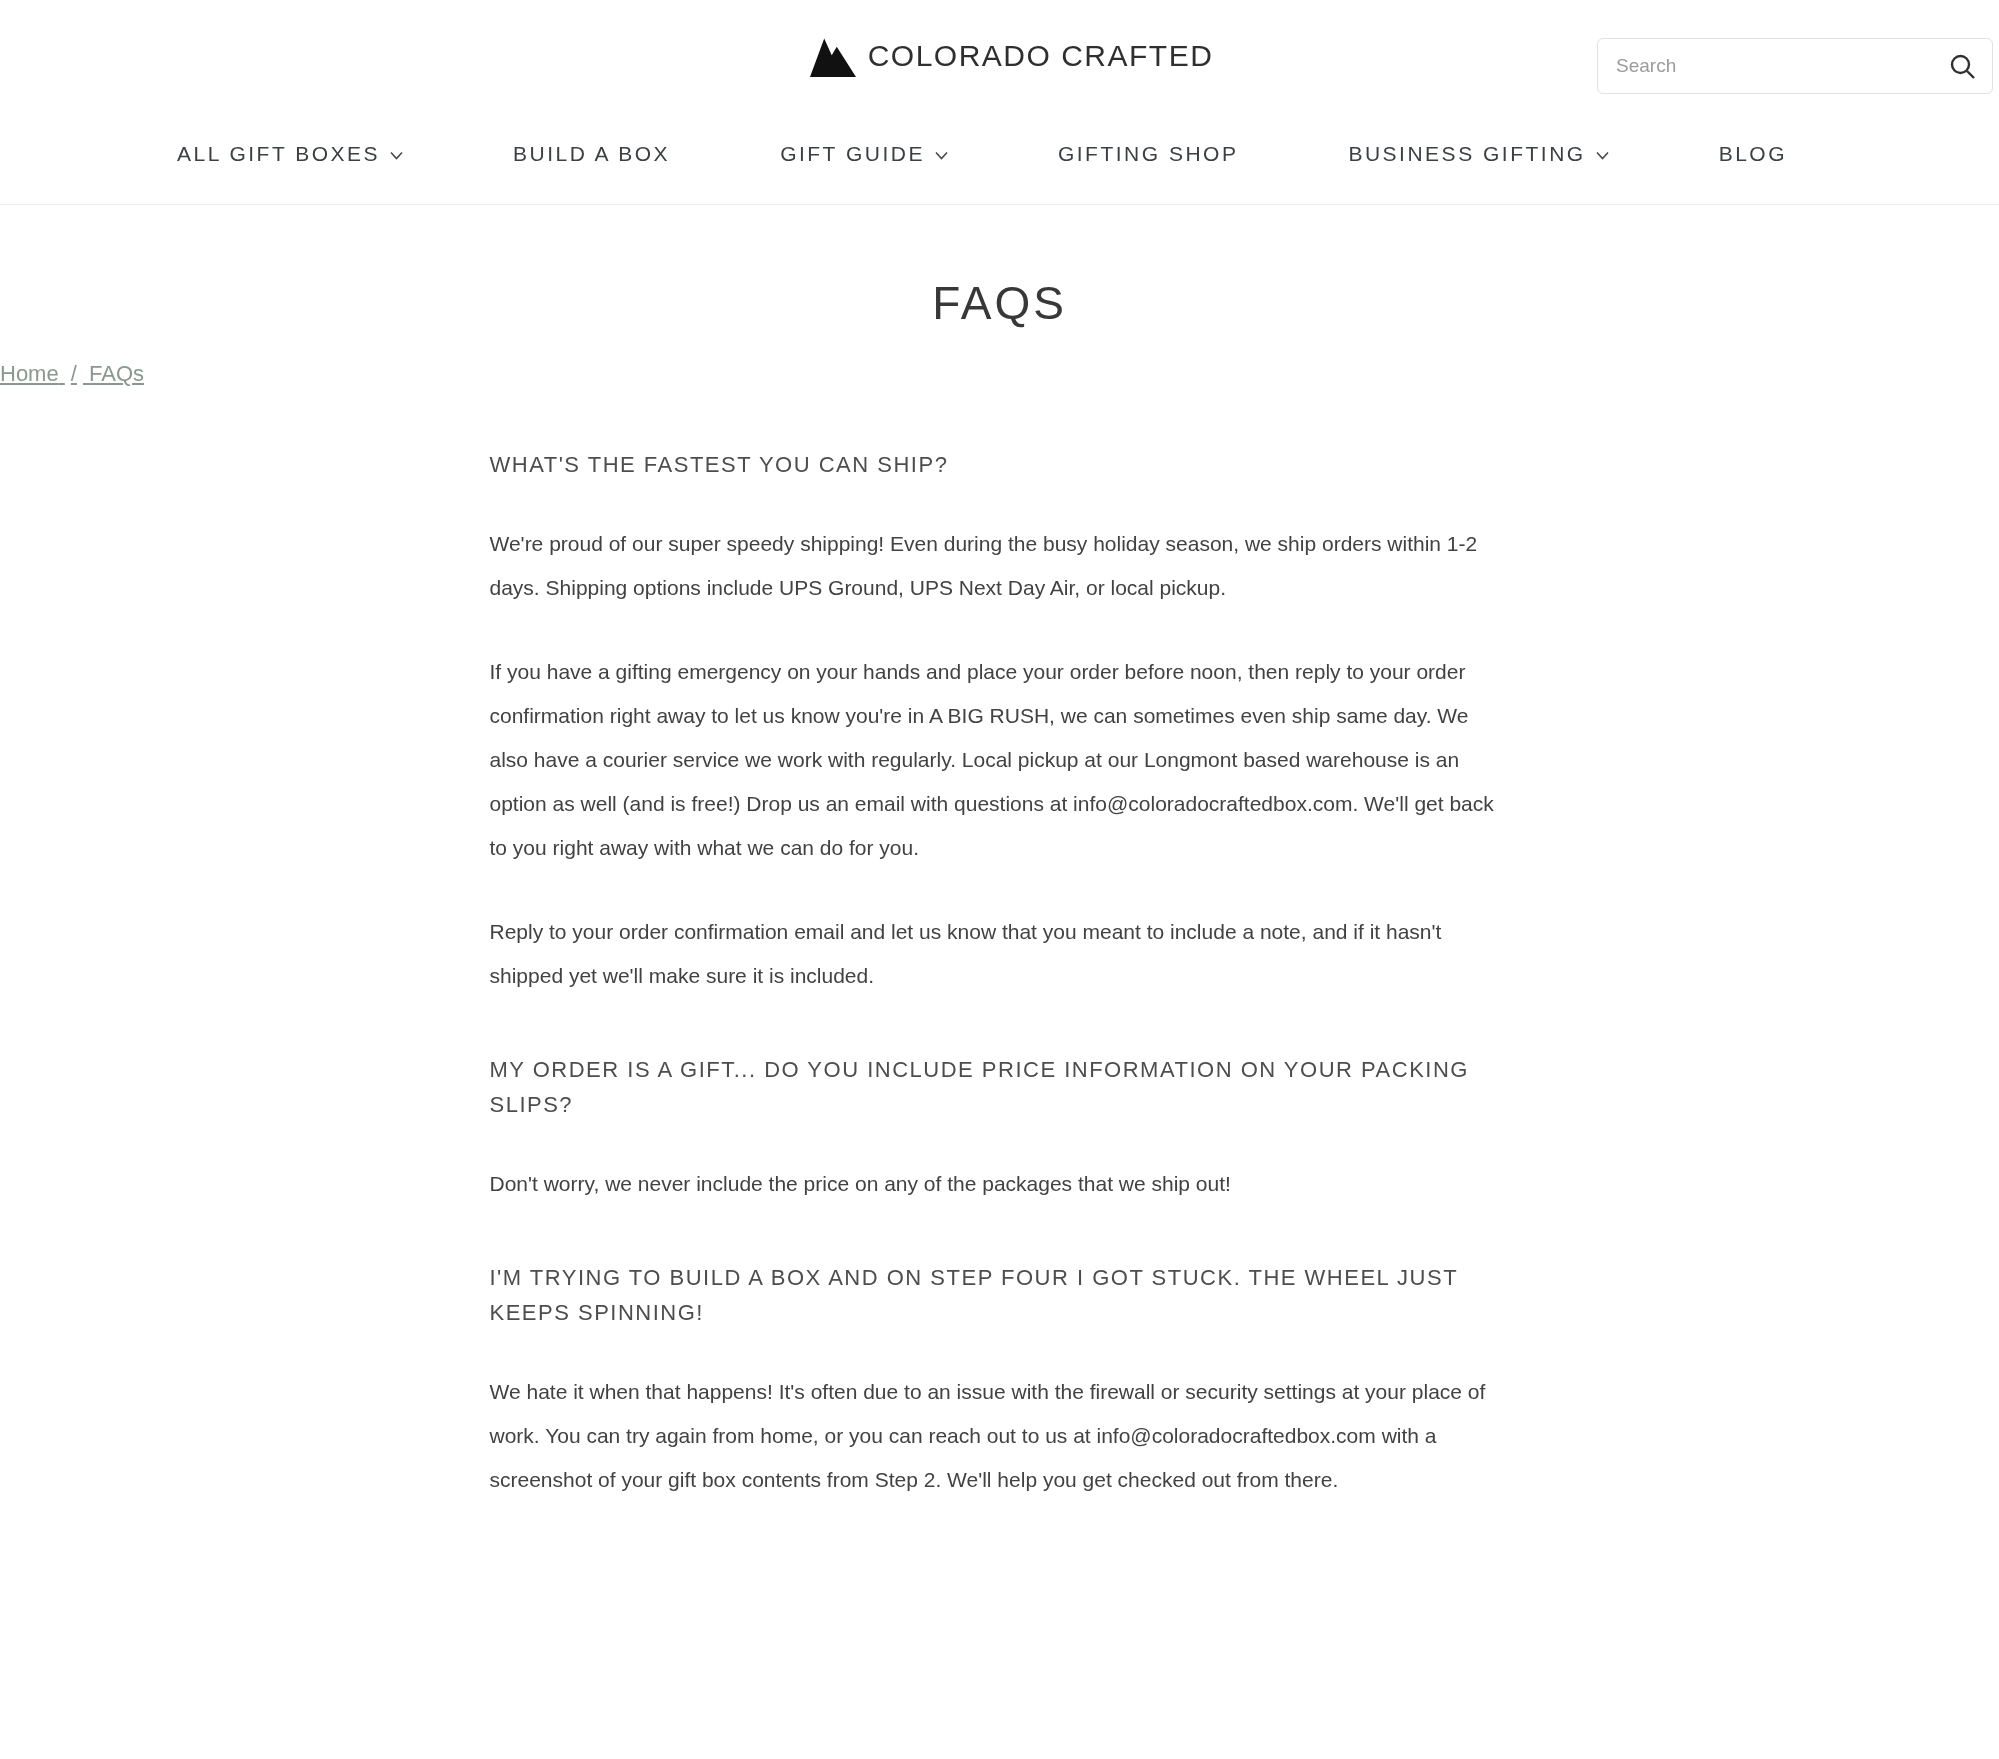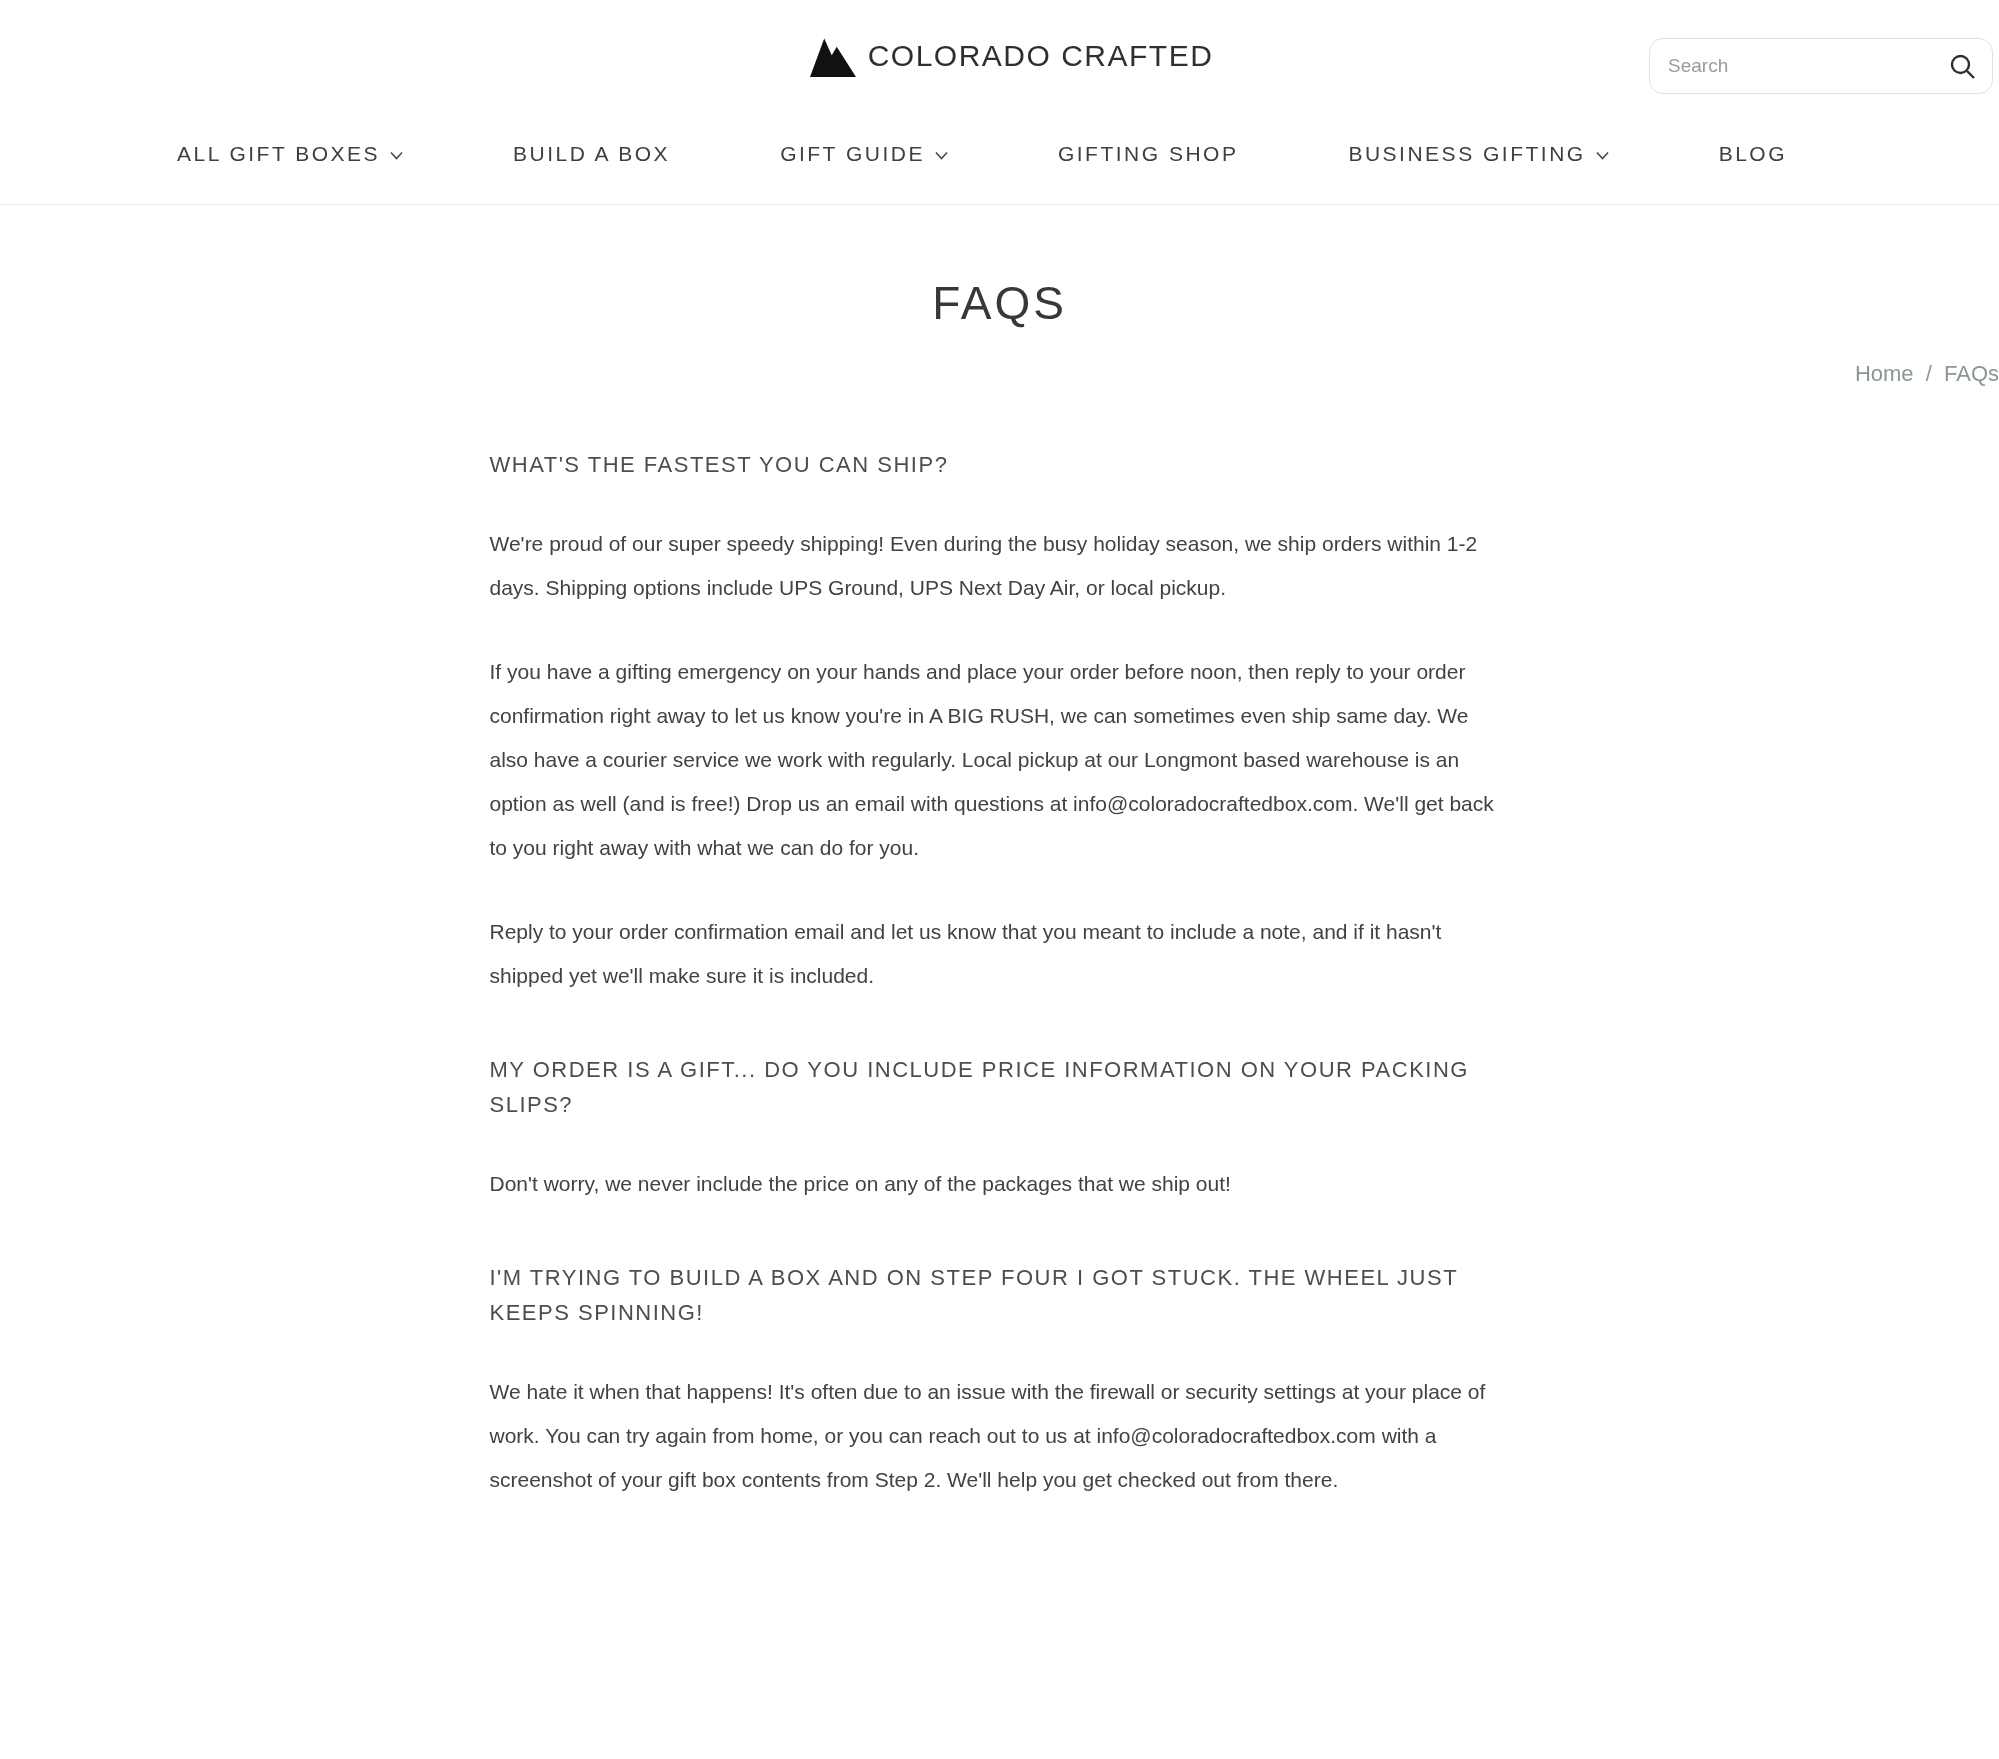--- a/index.html
+++ b/index.html
@@ -10,22 +10,22 @@
   header { position: relative; border-bottom: 1px solid #ececec; background: #fff; }
   .header-top { height: 112px; display: flex; align-items: center; justify-content: center; padding-left: 24px; }
   .logo { display: flex; align-items: center; gap: 12px; cursor: pointer; }
   .logo svg { display: block; }
   .brand-text {
     font-size: 30px; letter-spacing: 1.5px; color: #2f2f2f; font-weight: 400;
     white-space: nowrap;
   }
   .search-box {
     position: absolute; top: 38px; right: 6px;
-    width: 344px; height: 56px;
-    border: 1px solid #e1e1e1; border-radius: 14px; background: #fff;
+    width: 396px; height: 56px;
+    border: 1px solid #e1e1e1; border-radius: 6px; background: #fff;
     display: flex; align-items: center; justify-content: space-between;
   }
   .search-box input {
     flex: 1; height: 100%; border: none; outline: none;
     padding: 0 8px 0 18px; font-size: 19px; color: #444;
     font-family: "Liberation Sans", sans-serif; background: transparent;
   }
   .search-box input::placeholder { color: #9b9b9b; }
   .search-btn {
     border: none; background: transparent; cursor: pointer;
@@ -44,22 +44,22 @@
   }
   .nav-item .chevron { display: flex; align-items: center; margin-top: 2px; }
 
   
   .page-title {
     margin-top: 70px; text-align: center;
     font-size: 46px; line-height: 56px; letter-spacing: 3px;
     font-weight: 400; color: #383838;
   }
   .breadcrumb {
-    margin-top: 28px; text-align: right;
-    font-size: 22px; line-height: 30px; color: #8a988f;
+    margin-top: 28px; text-align: left;
+    font-size: 22px; line-height: 30px; color: #8a988f; text-decoration: underline;
   }
   .breadcrumb a { color: #8a988f; text-decoration: none; cursor: pointer; }
   .breadcrumb .sep { margin: 0 6px; }
 
   
   .content { width: 1020px; margin: 58px auto 0; }
   .faq h2 {
     font-size: 22px; line-height: 35px; letter-spacing: 1.5px;
     font-weight: 400; color: #4d4d4d; margin: 54px 0 40px;
   }

